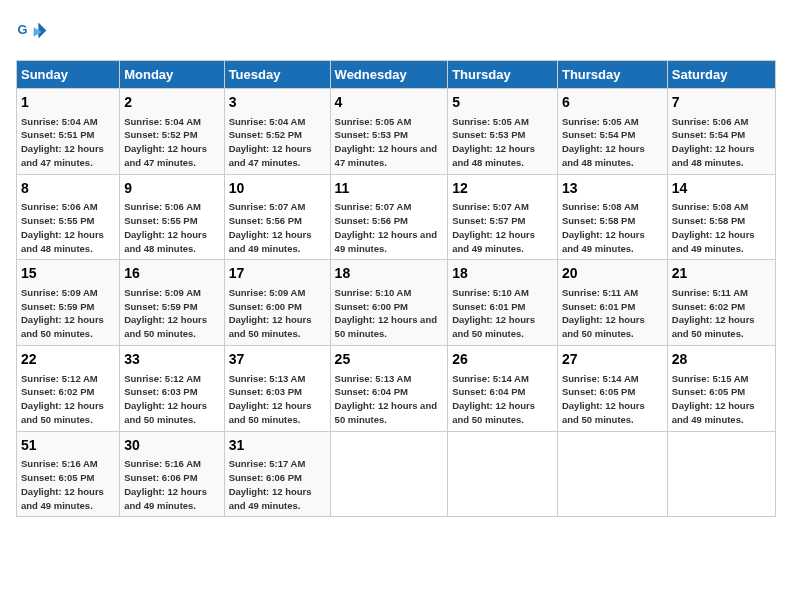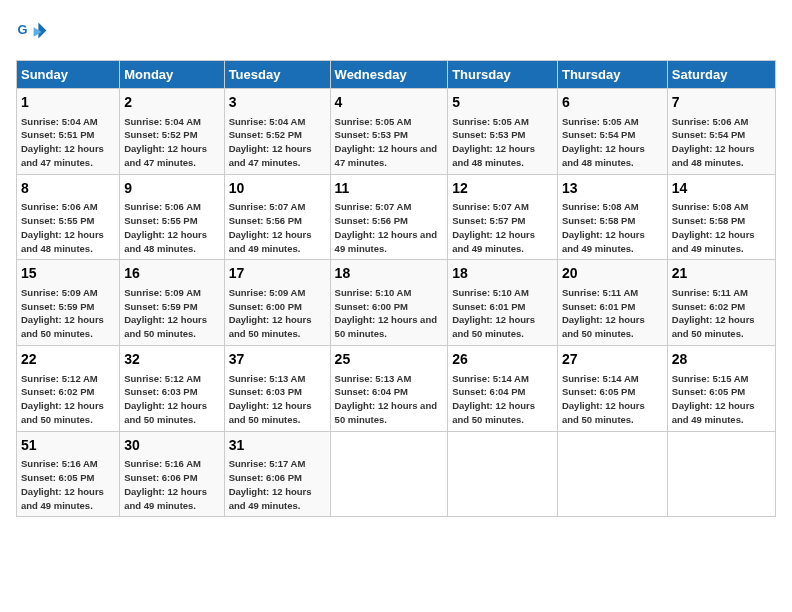--- a/index.html
+++ b/index.html
@@ -210,21 +210,21 @@
           <span class="day-num">21</span>
           <div class="day-info">Sunrise: 5:11 AM<br>Sunset: 6:02 PM<br>Daylight: 12 hours and 50 minutes.</div>
         </td>
       </tr>
       <tr>
         <td>
           <span class="day-num">22</span>
           <div class="day-info">Sunrise: 5:12 AM<br>Sunset: 6:02 PM<br>Daylight: 12 hours and 50 minutes.</div>
         </td>
         <td>
-          <span class="day-num">32</span>
+          <span class="day-num">33</span>
           <div class="day-info">Sunrise: 5:12 AM<br>Sunset: 6:03 PM<br>Daylight: 12 hours and 50 minutes.</div>
         </td>
         <td>
           <span class="day-num">37</span>
           <div class="day-info">Sunrise: 5:13 AM<br>Sunset: 6:03 PM<br>Daylight: 12 hours and 50 minutes.</div>
         </td>
         <td>
           <span class="day-num">25</span>
           <div class="day-info">Sunrise: 5:13 AM<br>Sunset: 6:04 PM<br>Daylight: 12 hours and 50 minutes.</div>
         </td>

